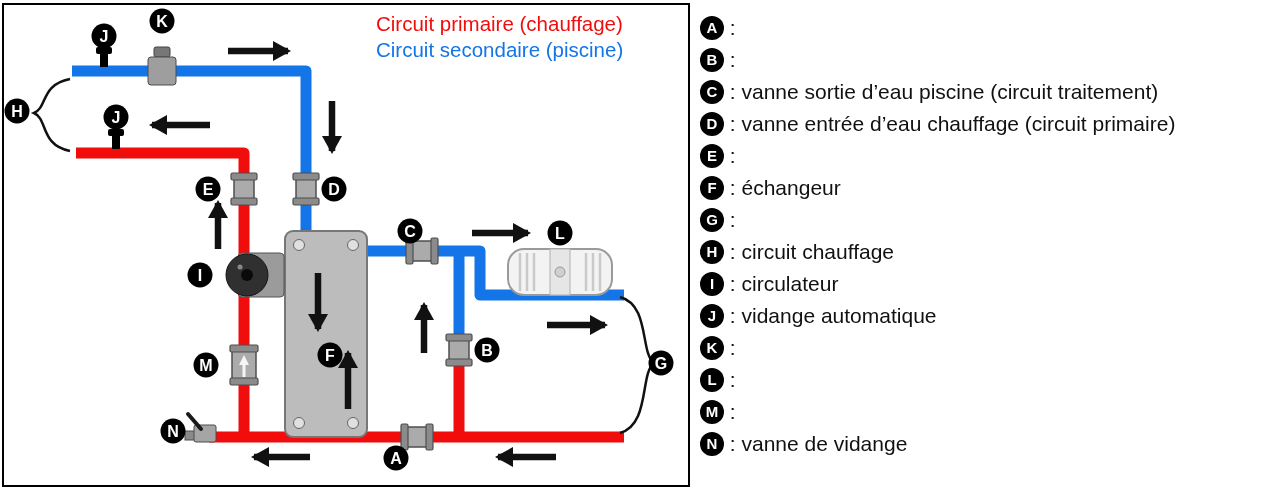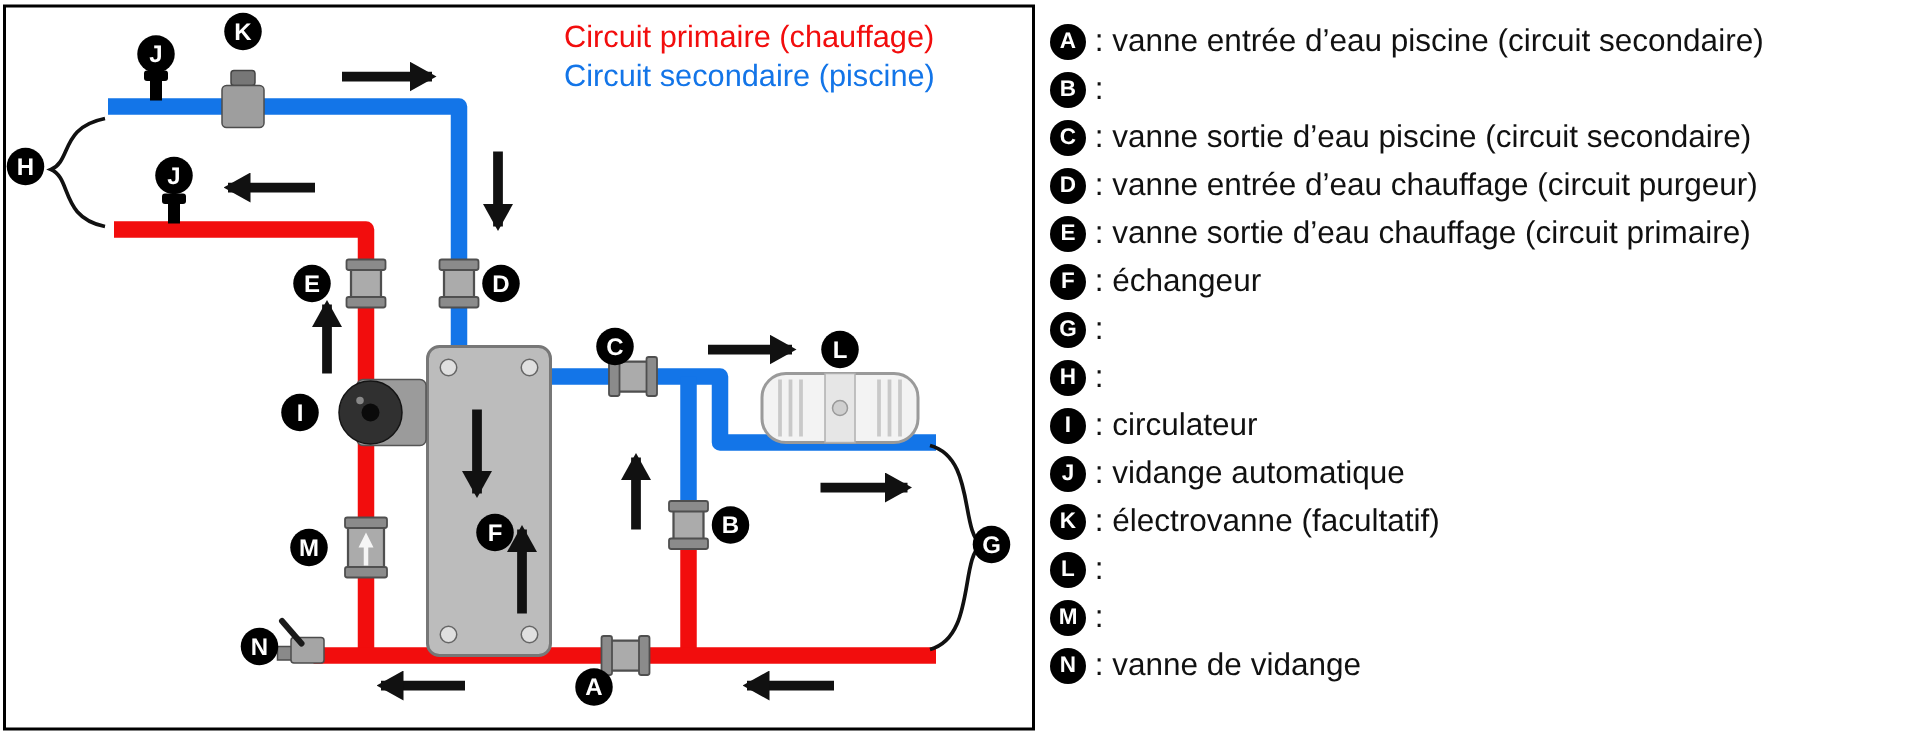--- a/index.html
+++ b/index.html
@@ -209,68 +209,66 @@
           <circle class="badge-c" cx="657" cy="358" r="12.5"></circle>
           <text class="badge-t" x="657" y="363.5">G</text>
         </g>
     </svg>
   </div>
 
   <div class="legend-panel">
     <div class="legend-row">
         <span class="lb">A</span>
         <span class="sep"> : </span>
-        <span class="lt">vanne entrée d’eau piscine (circuit secondaire)</span>
       </div>
     <div class="legend-row">
         <span class="lb">B</span>
         <span class="sep"> : </span>
       </div>
     <div class="legend-row">
         <span class="lb">C</span>
         <span class="sep"> : </span>
-        <span class="lt">vanne sortie d’eau piscine (circuit secondaire)</span>
+        <span class="lt">vanne sortie d’eau piscine (circuit traitement)</span>
       </div>
     <div class="legend-row">
         <span class="lb">D</span>
         <span class="sep"> : </span>
-        <span class="lt">vanne entrée d’eau chauffage (circuit purgeur)</span>
+        <span class="lt">vanne entrée d’eau chauffage (circuit primaire)</span>
       </div>
     <div class="legend-row">
         <span class="lb">E</span>
         <span class="sep"> : </span>
-        <span class="lt">vanne sortie d’eau chauffage (circuit primaire)</span>
       </div>
     <div class="legend-row">
         <span class="lb">F</span>
         <span class="sep"> : </span>
         <span class="lt">échangeur</span>
       </div>
     <div class="legend-row">
         <span class="lb">G</span>
         <span class="sep"> : </span>
       </div>
     <div class="legend-row">
         <span class="lb">H</span>
         <span class="sep"> : </span>
+        <span class="lt">circuit chauffage</span>
       </div>
     <div class="legend-row">
         <span class="lb">I</span>
         <span class="sep"> : </span>
         <span class="lt">circulateur</span>
       </div>
     <div class="legend-row">
         <span class="lb">J</span>
         <span class="sep"> : </span>
         <span class="lt">vidange automatique</span>
       </div>
     <div class="legend-row">
         <span class="lb">K</span>
         <span class="sep"> : </span>
-        <span class="lt">électrovanne (facultatif)</span>
       </div>
     <div class="legend-row">
         <span class="lb">L</span>
         <span class="sep"> : </span>
       </div>
     <div class="legend-row">
         <span class="lb">M</span>
         <span class="sep"> : </span>
       </div>
     <div class="legend-row">

